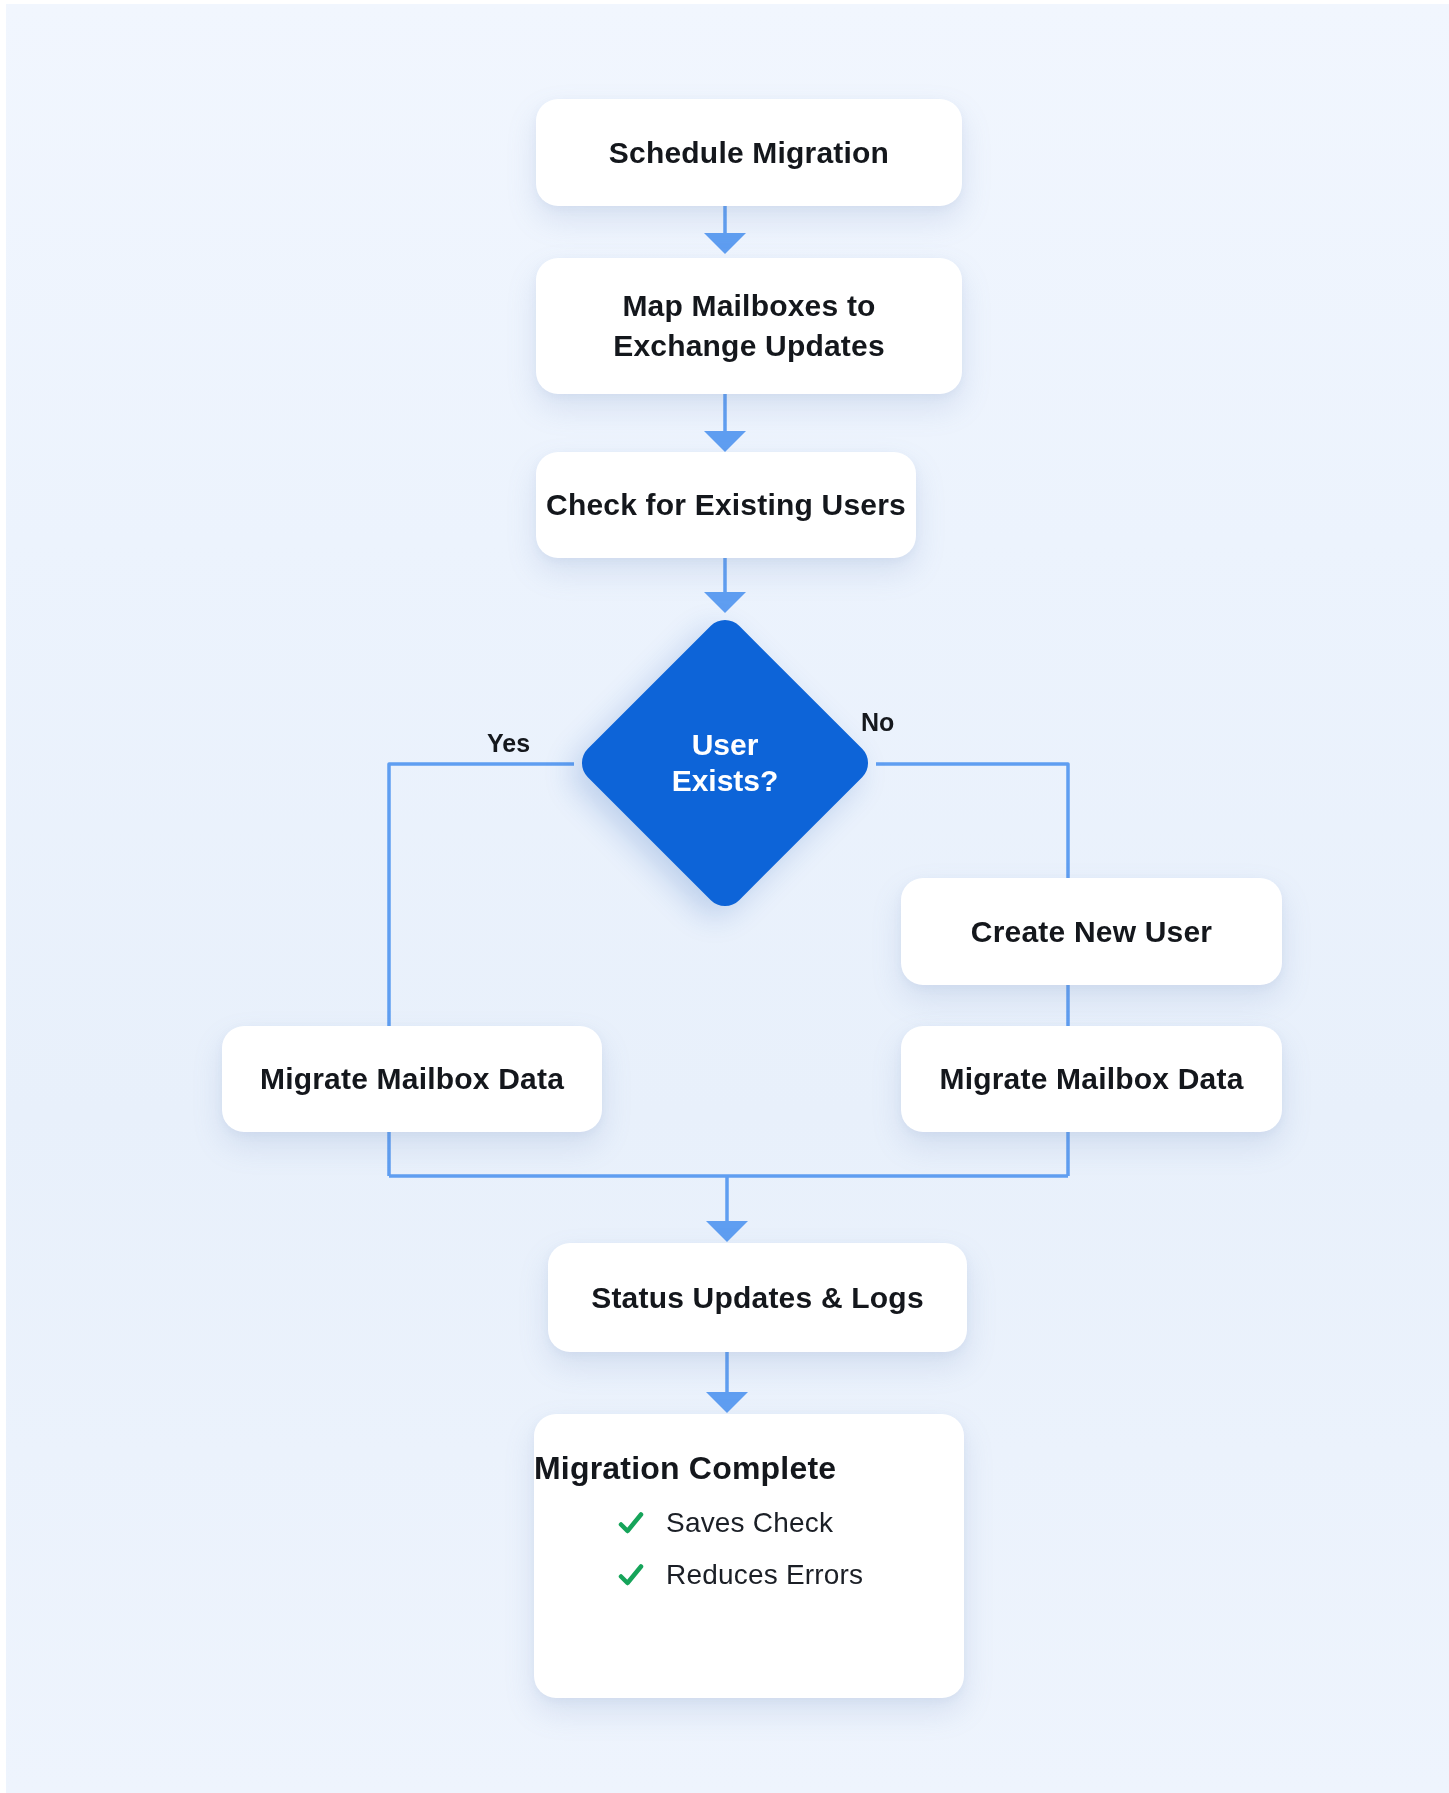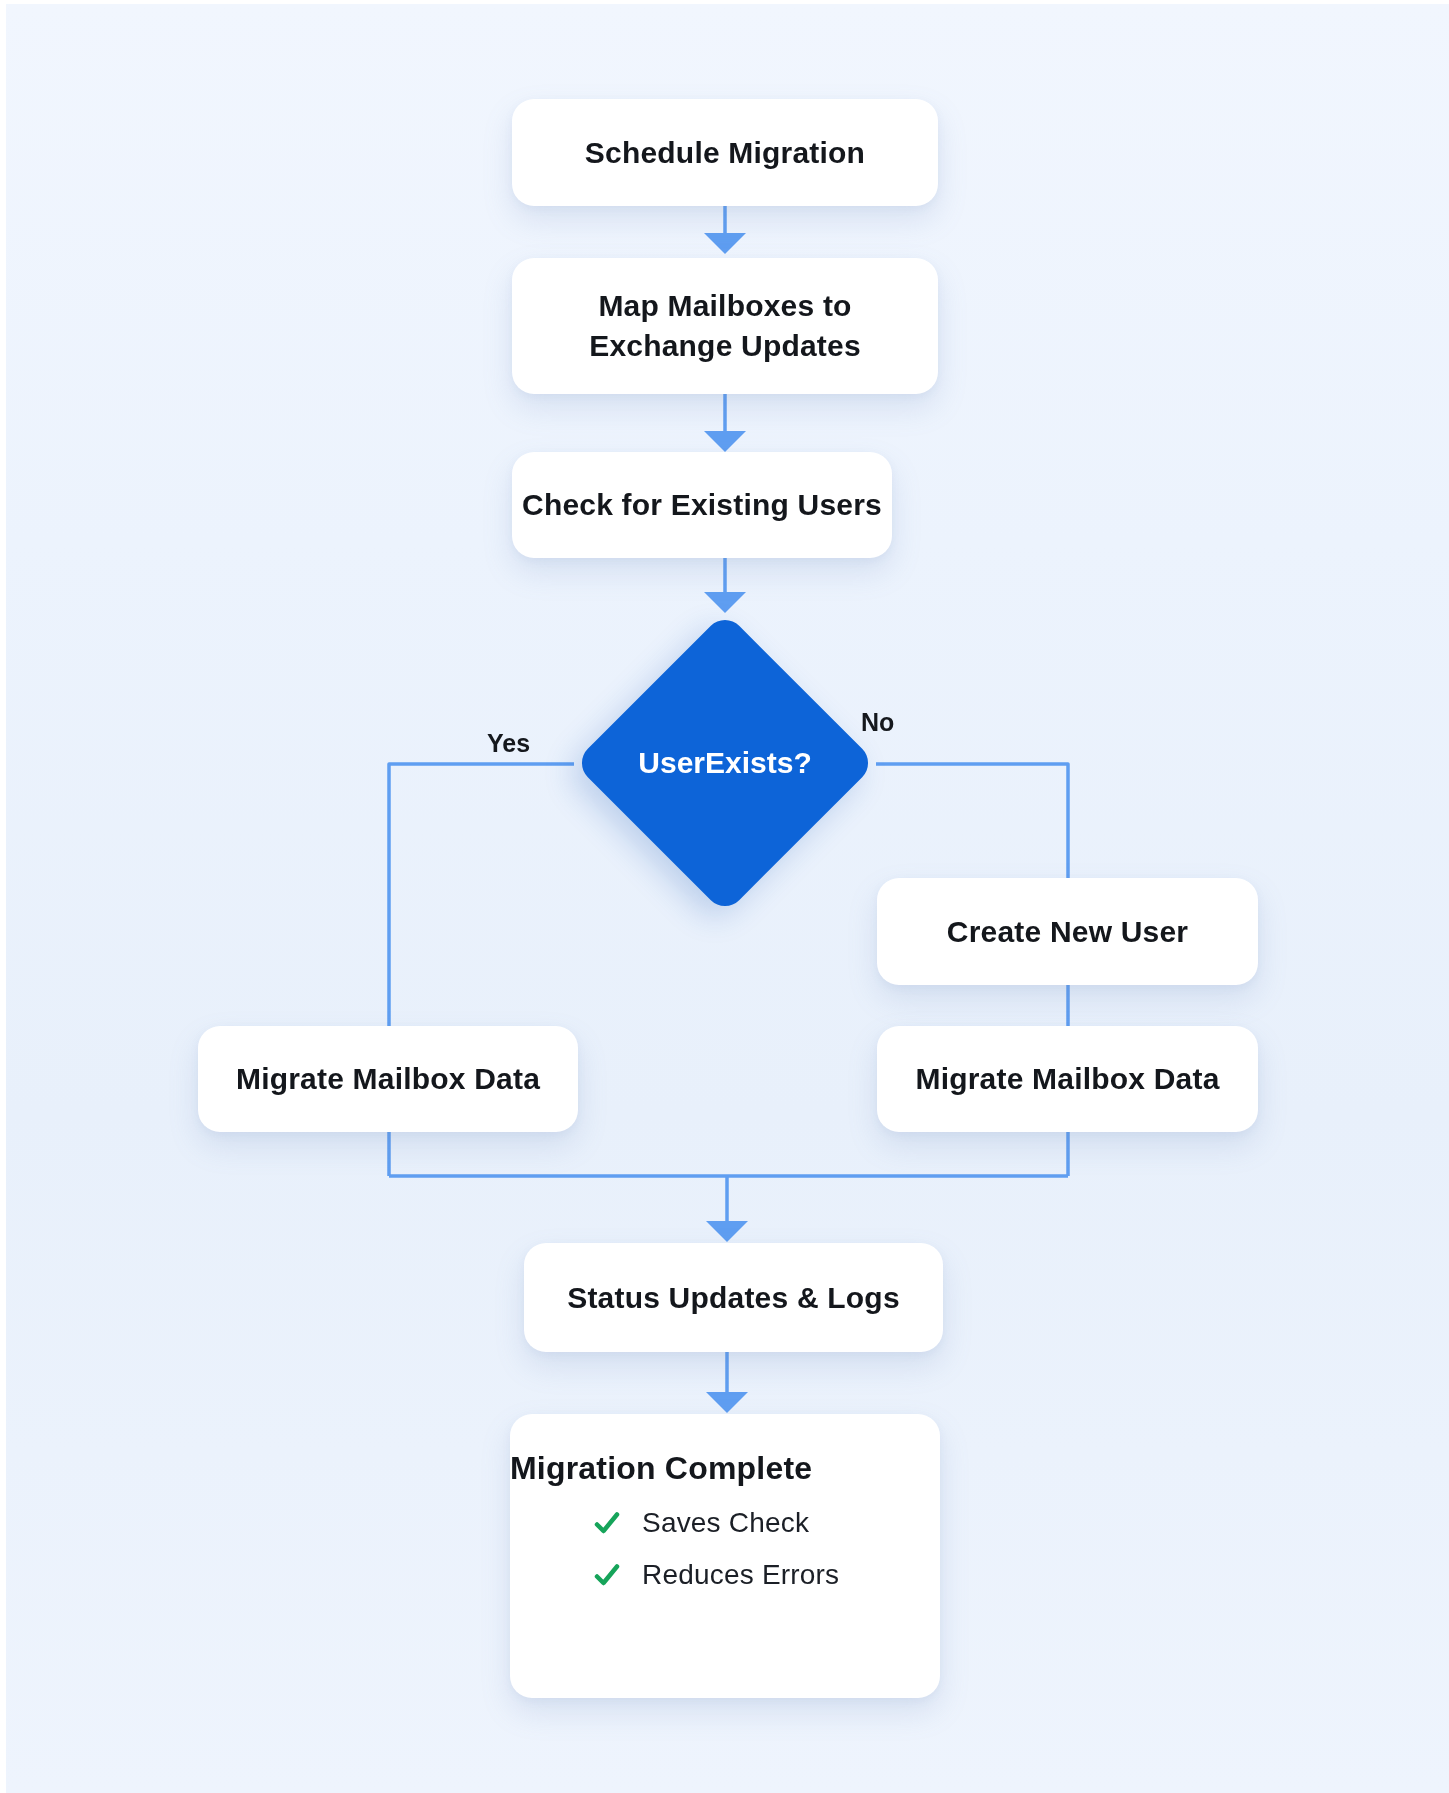--- a/index.html
+++ b/index.html
@@ -13,36 +13,37 @@
     position:absolute; left:6px; top:4px; right:0; bottom:0;
     background:linear-gradient(180deg,#f1f6fe 0%,#ecf3fd 30%,#e8f0fb 62%,#eef4fd 100%);
   }
   .connectors { position:absolute; left:0; top:0; width:1449px; height:1793px; }
   .node {
     position:absolute; background:#ffffff; border-radius:22px;
     display:flex; flex-direction:column; align-items:center; justify-content:center;
     text-align:center; font-size:30px; font-weight:600; letter-spacing:.2px;
     line-height:40px;
     box-shadow:0 14px 30px rgba(112,140,190,.18), 0 3px 8px rgba(112,140,190,.08);
+    margin-left:24px;
   }
   .n-schedule { left:512px; top:99px;  width:426px; height:107px; }
   .n-map      { left:512px; top:258px; width:426px; height:136px; }
   .n-check    { left:512px; top:452px; width:380px; height:106px; }
   .n-create   { left:877px; top:878px; width:381px; height:107px; }
   .n-migrate-left  { left:198px; top:1026px; width:380px; height:106px; }
   .n-migrate-right { left:877px; top:1026px; width:381px; height:106px; }
   .n-status   { left:524px; top:1243px; width:419px; height:109px; }
   .diamond {
     position:absolute; left:618px; top:656px; width:214px; height:214px;
     background:#0d64d8; border-radius:20px; transform:rotate(45deg);
     box-shadow:0 14px 30px rgba(30,90,180,.22);
   }
   .diamond-label {
     position:absolute; left:618px; top:656px; width:214px; height:214px;
-    display:flex; flex-direction:row; align-items:center; justify-content:center;
+    display:flex; flex-direction:column; align-items:center; justify-content:center;
     color:#ffffff; font-size:30px; font-weight:700; line-height:36px; text-align:center;
   }
   .branch-label {
     position:absolute; width:100px; text-align:left;
     font-size:25px; font-weight:600; color:#15181d;
   }
   .l-yes { left:487px; top:729px; }
   .l-no  { left:861px; top:708px; }
   .n-complete {
     left:510px; top:1414px; width:430px; height:284px;

